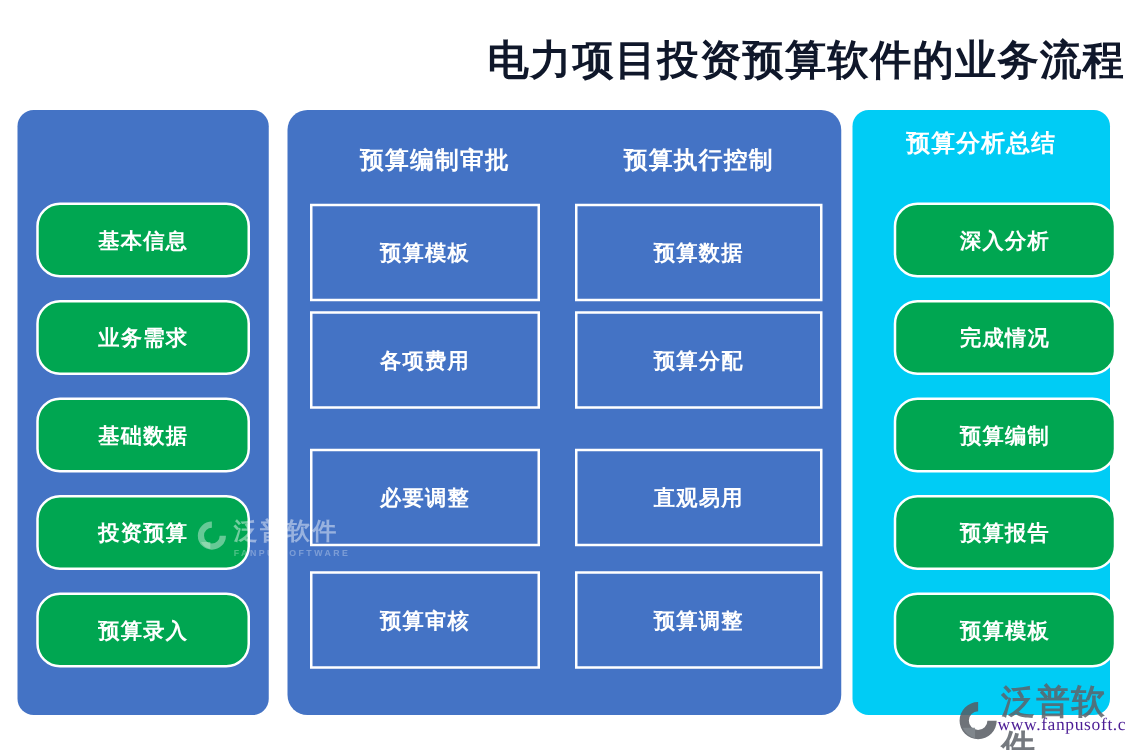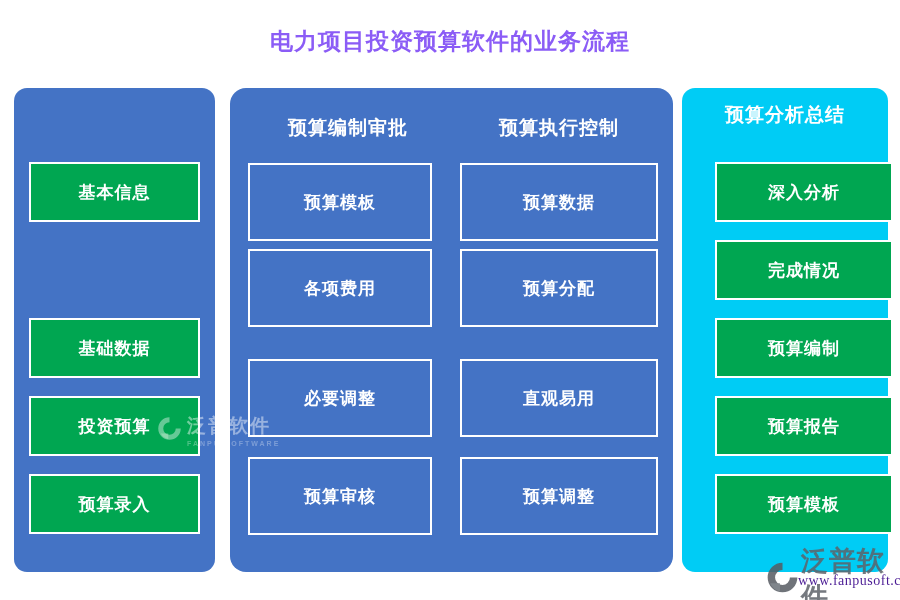--- a/index.html
+++ b/index.html
@@ -2,40 +2,40 @@
 <html><head>
 <meta charset="utf-8">
 <style>
   html,body{margin:0;padding:0;background:#fff;}
   .page{
     position:relative;width:900px;height:600px;background:#ffffff;
     font-family:"Liberation Sans",sans-serif;overflow:hidden;
   }
   .title{
     position:absolute;top:26px;left:0;width:100%;margin:0;
-    text-align:center;font-size:23px;font-weight:bold;color:#8b5cf6;
+    text-align:right;font-size:33px;font-weight:bold;color:#0f172a;
     letter-spacing:1px;
   }
   .panel{position:absolute;top:88px;height:484px;border-radius:13px;}
   .panel-left{left:14px;width:201px;background:#4473C5;}
   .panel-middle{left:230px;width:443px;background:#4473C5;border-radius:16px;}
   .panel-right{left:682px;width:206px;background:#00CCF5;}
   .panel-header{
     position:absolute;text-align:center;color:#ffffff;font-weight:bold;
     font-size:19px;letter-spacing:1px;
   }
   .panel-left .panel-header, .panel-right .panel-header{left:0;width:100%;top:14px;}
   .hdr-col1{left:18px;width:200px;top:27px;}
   .hdr-col2{left:230px;width:198px;top:27px;}
   .box{
     position:absolute;display:flex;align-items:center;justify-content:center;
     color:#ffffff;font-weight:bold;font-size:17px;letter-spacing:1px;
     border:2px solid #ffffff;box-sizing:border-box;
   }
-  .box-green{background:#00A651;height:60px;}
+  .box-green{background:#00A651;height:60px;border-radius:19px;}
   .panel-left .box-green{left:15px;width:171px;}
   .panel-right .box-green{left:33px;width:178px;text-align:center;}
   .g1{top:74px}.g2{top:152px}.g3{top:230px}.g4{top:308px}.g5{top:386px}
   .box-blue{background:transparent;height:78px;}
   .col1{left:18px;width:184px;}
   .col2{left:230px;width:198px;}
   .m1{top:75px}.m2{top:161px}.m3{top:271px}.m4{top:369px}
   
   .watermark{
     position:absolute;left:157px;top:416px;display:flex;gap:5px;
@@ -54,20 +54,21 @@
 </style>
 </head>
 <body>
 
 <div class="page">
 
   <h1 class="title">电力项目投资预算软件的业务流程</h1>
 
   <section class="panel panel-left">
     <div class="box box-green g1">基本信息</div>
+    <div class="box box-green g2">业务需求</div>
     <div class="box box-green g3">基础数据</div>
     <div class="box box-green g4">投资预算</div>
     <div class="box box-green g5">预算录入</div>
   </section>
 
   <section class="panel panel-middle">
     <div class="panel-header hdr-col1">预算编制审批</div>
     <div class="panel-header hdr-col2">预算执行控制</div>
 
     <div class="box box-blue col1 m1">预算模板</div>

